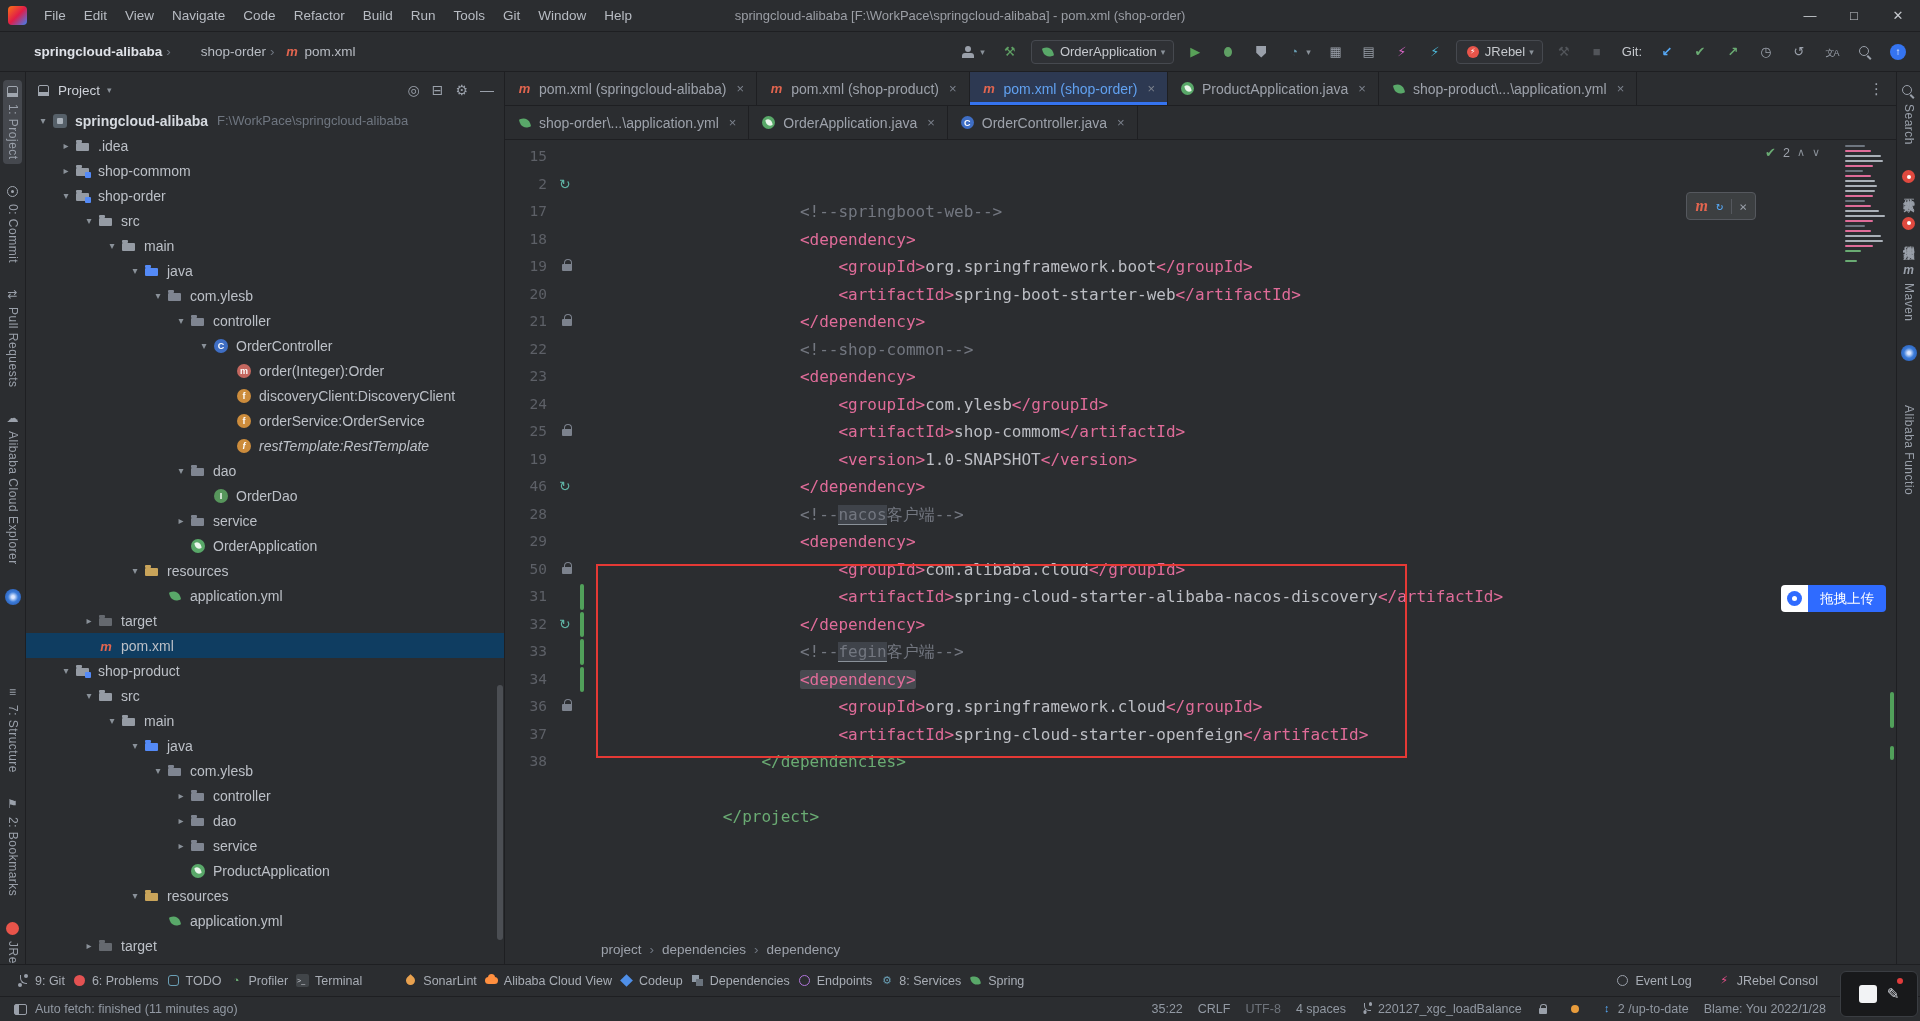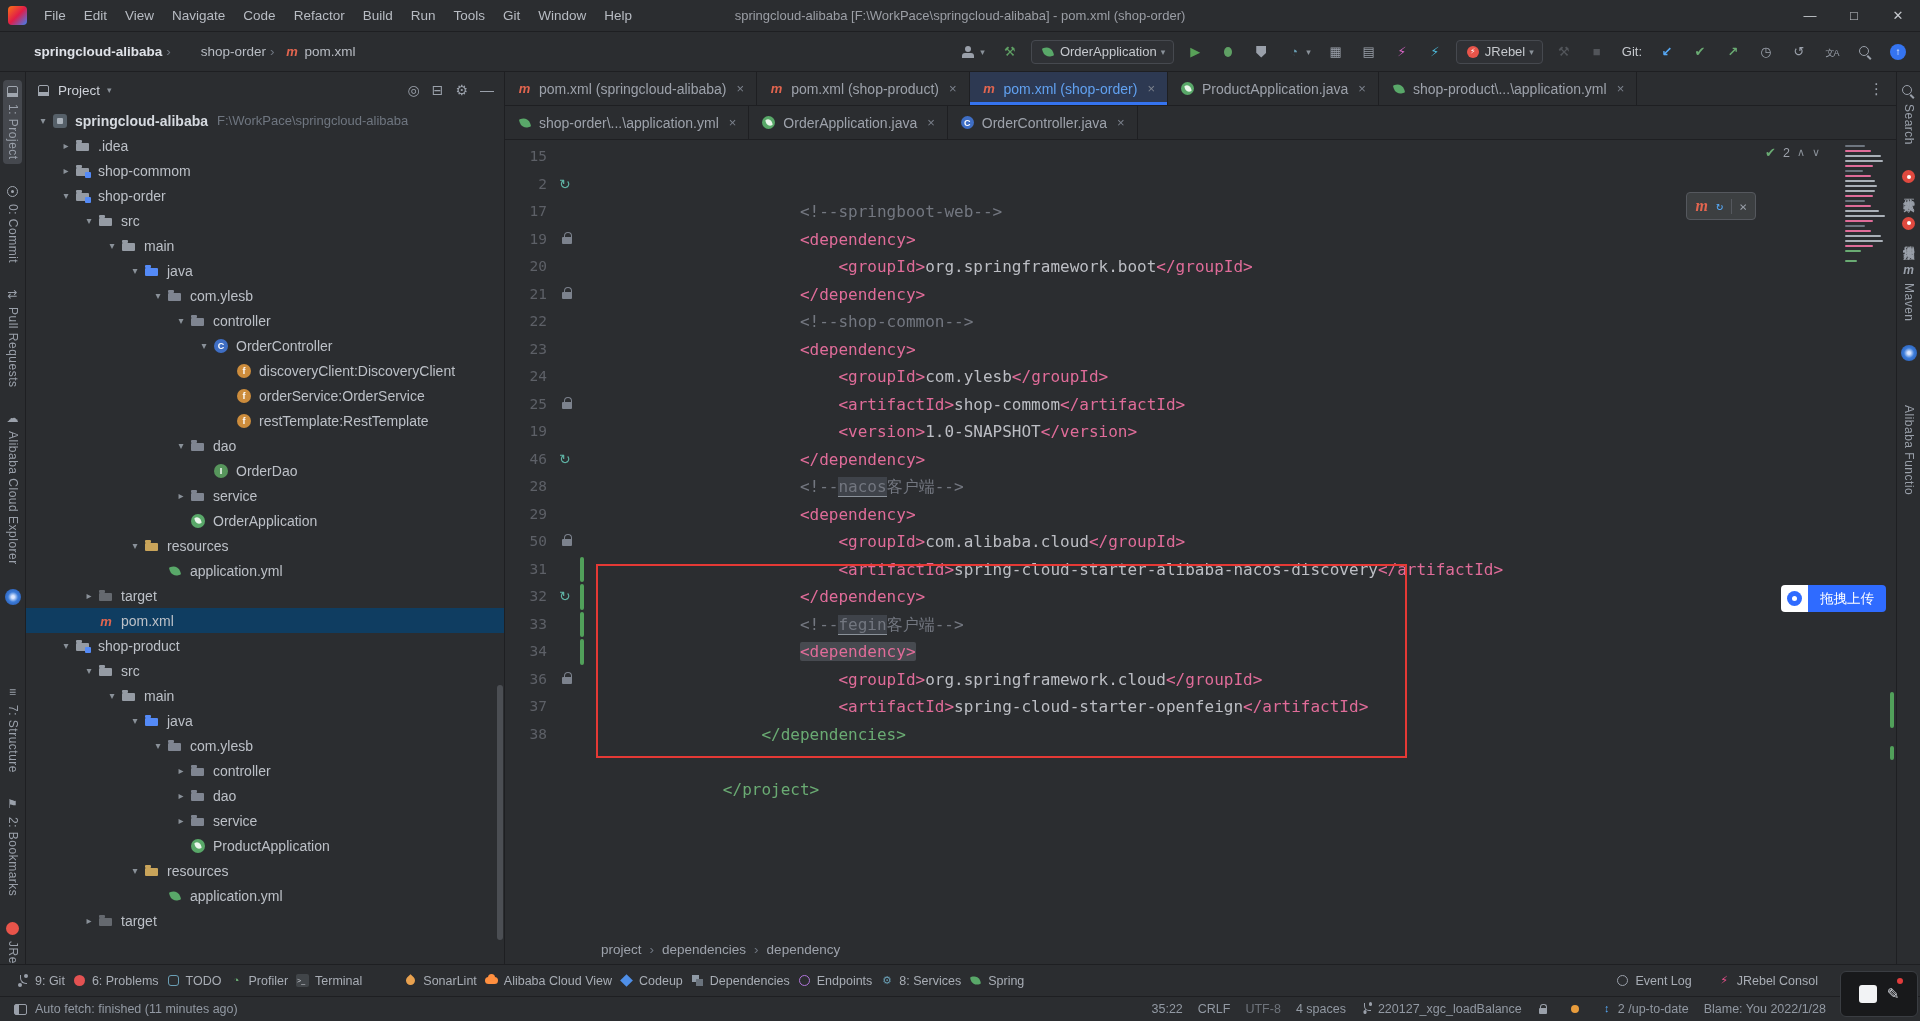--- a/index.html
+++ b/index.html
@@ -521,36 +521,42 @@
 
           </div>
 
           <div class="trow" style="padding-left: 169px;">
             <span class="arrow">▾</span>
             <span class="tic tic-class"><i class="mod-dot"></i></span>
             <span class="tlabel">OrderController</span>
 
           </div>
 
+          <div class="trow" style="padding-left: 192px;">
+            <span class="arrow"></span>
+            <span class="tic tic-method"><i class="mod-dot"></i></span>
+            <span class="tlabel">order(Integer):Order</span>
+
+          </div>
 
           <div class="trow" style="padding-left: 192px;">
             <span class="arrow"></span>
             <span class="tic tic-field"><i class="mod-dot"></i></span>
             <span class="tlabel">discoveryClient:DiscoveryClient</span>
 
           </div>
 
           <div class="trow" style="padding-left: 192px;">
             <span class="arrow"></span>
             <span class="tic tic-field"><i class="mod-dot"></i></span>
             <span class="tlabel">orderService:OrderService</span>
 
           </div>
 
-          <div class="trow" style="padding-left: 192px;">
+          <div class="trow" style="padding-left: 192px; font-style: italic;">
             <span class="arrow"></span>
             <span class="tic tic-field"><i class="mod-dot"></i></span>
             <span class="tlabel">restTemplate:RestTemplate</span>
 
           </div>
 
           <div class="trow" style="padding-left: 146px;">
             <span class="arrow">▾</span>
             <span class="tic tic-pkg"><i class="mod-dot"></i></span>
             <span class="tlabel">dao</span>
@@ -775,20 +781,28 @@
 
             <div class="line">
               <span class="num">17</span>
               <span class="gut"></span>
               <span class="bar"></span>
               <span class="codeline">
                 
               <span class="seg p">            </span><span class="seg t">&lt;groupId&gt;</span><span class="seg p">org.springframework.boot</span><span class="seg t">&lt;/groupId&gt;</span></span>
             </div>
 
+            <div class="line">
+              <span class="num">18</span>
+              <span class="gut"></span>
+              <span class="bar"></span>
+              <span class="codeline">
+                
+              <span class="seg p">            </span><span class="seg t">&lt;artifactId&gt;</span><span class="seg p">spring-boot-starter-web</span><span class="seg t">&lt;/artifactId&gt;</span></span>
+            </div>
 
             <div class="line">
               <span class="num">19</span>
               <span class="gut ga"></span>
               <span class="bar"></span>
               <span class="codeline">
                 
               <span class="seg p">        </span><span class="seg t">&lt;/dependency&gt;</span></span>
             </div>
 

